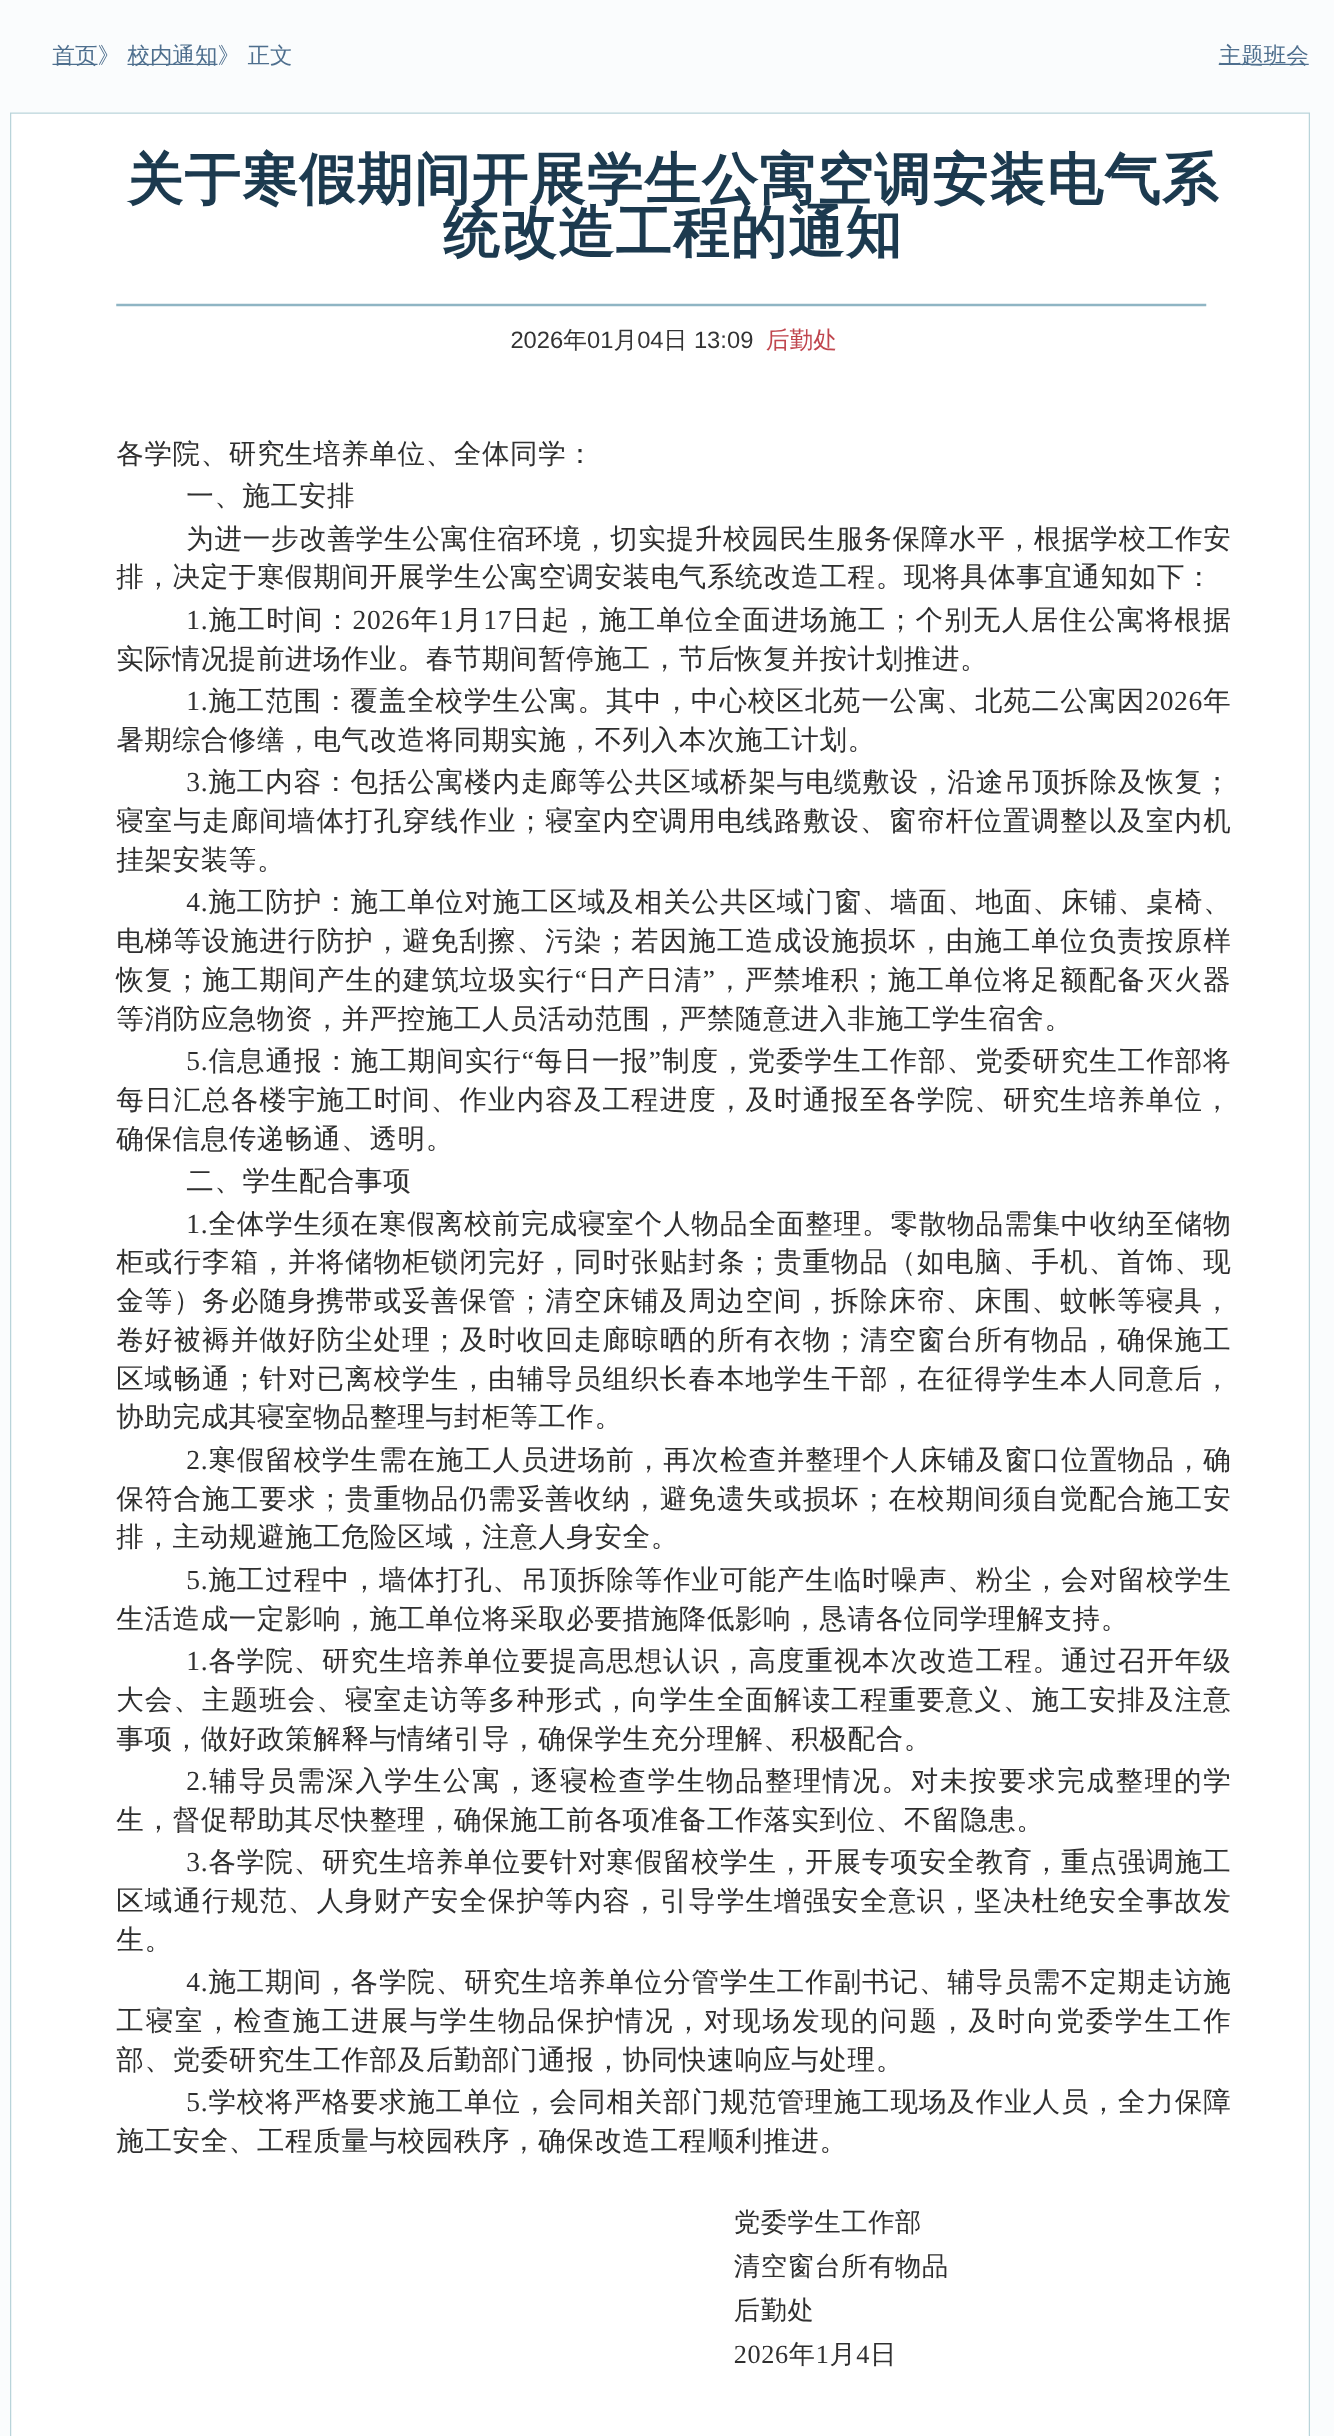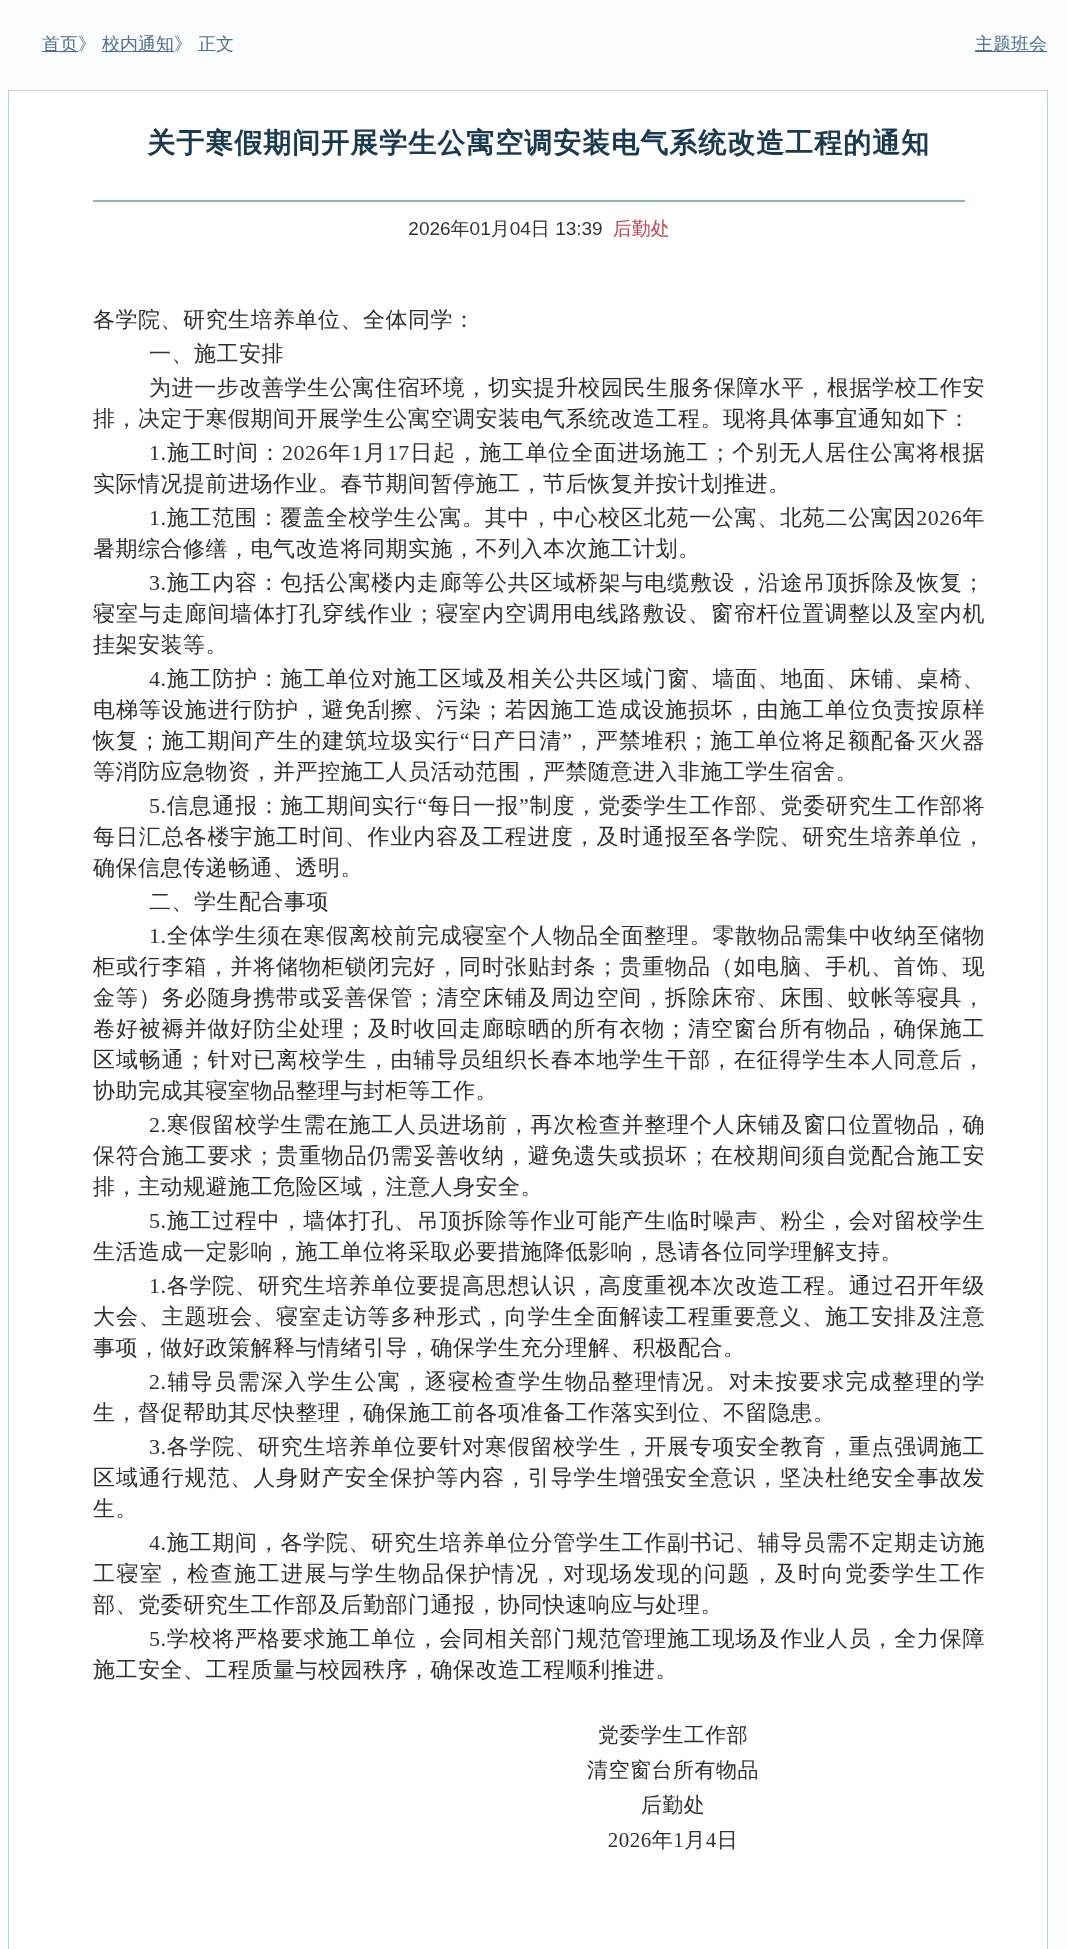--- a/index.html
+++ b/index.html
@@ -34,21 +34,21 @@
     margin-top: 34px;
     margin-left: 8px;
     width: 1040px;
     height: 1890px;
     background: #ffffff;
     border: 1px solid #b9d4da;
     padding: 30px 62px 0 84px;
   }
   .notice-title {
     text-align: center;
-    font-size: 28px;
+    font-size: 45px;
     line-height: 43px;
     font-weight: bold;
     letter-spacing: 1px;
     color: #1c3a4f;
   }
   .title-divider {
     width: 872px;
     height: 2px;
     background: #8fb5c4;
     margin-top: 36px;
@@ -77,21 +77,21 @@
     margin: 3px 0;
     text-indent: 56px;
     text-align: justify;
   }
   
   .signature {
     margin: 33px 226px 0 auto;
     width: max-content;
     display: flex;
     flex-direction: column;
-    align-items: center;
+    align-items: flex-start;
     font-family: "Liberation Serif", "DejaVu Serif", serif;
     font-size: 21px;
     line-height: 35px;
     color: #2f2f2f;
   }
 </style>
 </head>
 <body>
 
 <div class="breadcrumb-bar">
@@ -100,21 +100,21 @@
   </div>
   <div>
     <span class="back-link">主题班会</span>
   </div>
 </div>
 
 <div class="notice-box">
   <h1 class="notice-title">关于寒假期间开展学生公寓空调安装电气系统改造工程的通知</h1>
   <div class="title-divider"></div>
   <div class="date-line">
-    <span>2026年01月04日 13:39</span><span class="date-dept">后勤处</span>
+    <span>2026年01月04日 13:09</span><span class="date-dept">后勤处</span>
   </div>
 
   <div class="notice-body">
     <p class="salutation">各学院、研究生培养单位、全体同学：</p>
     <div>
         <p class="para">一、施工安排</p>
         <p class="para">为进一步改善学生公寓住宿环境，切实提升校园民生服务保障水平，根据学校工作安排，决定于寒假期间开展学生公寓空调安装电气系统改造工程。现将具体事宜通知如下：</p>
         <p class="para">1.施工时间：2026年1月17日起，施工单位全面进场施工；个别无人居住公寓将根据实际情况提前进场作业。春节期间暂停施工，节后恢复并按计划推进。</p>
         <p class="para">1.施工范围：覆盖全校学生公寓。其中，中心校区北苑一公寓、北苑二公寓因2026年暑期综合修缮，电气改造将同期实施，不列入本次施工计划。</p>
         <p class="para">3.施工内容：包括公寓楼内走廊等公共区域桥架与电缆敷设，沿途吊顶拆除及恢复；寝室与走廊间墙体打孔穿线作业；寝室内空调用电线路敷设、窗帘杆位置调整以及室内机挂架安装等。</p>

